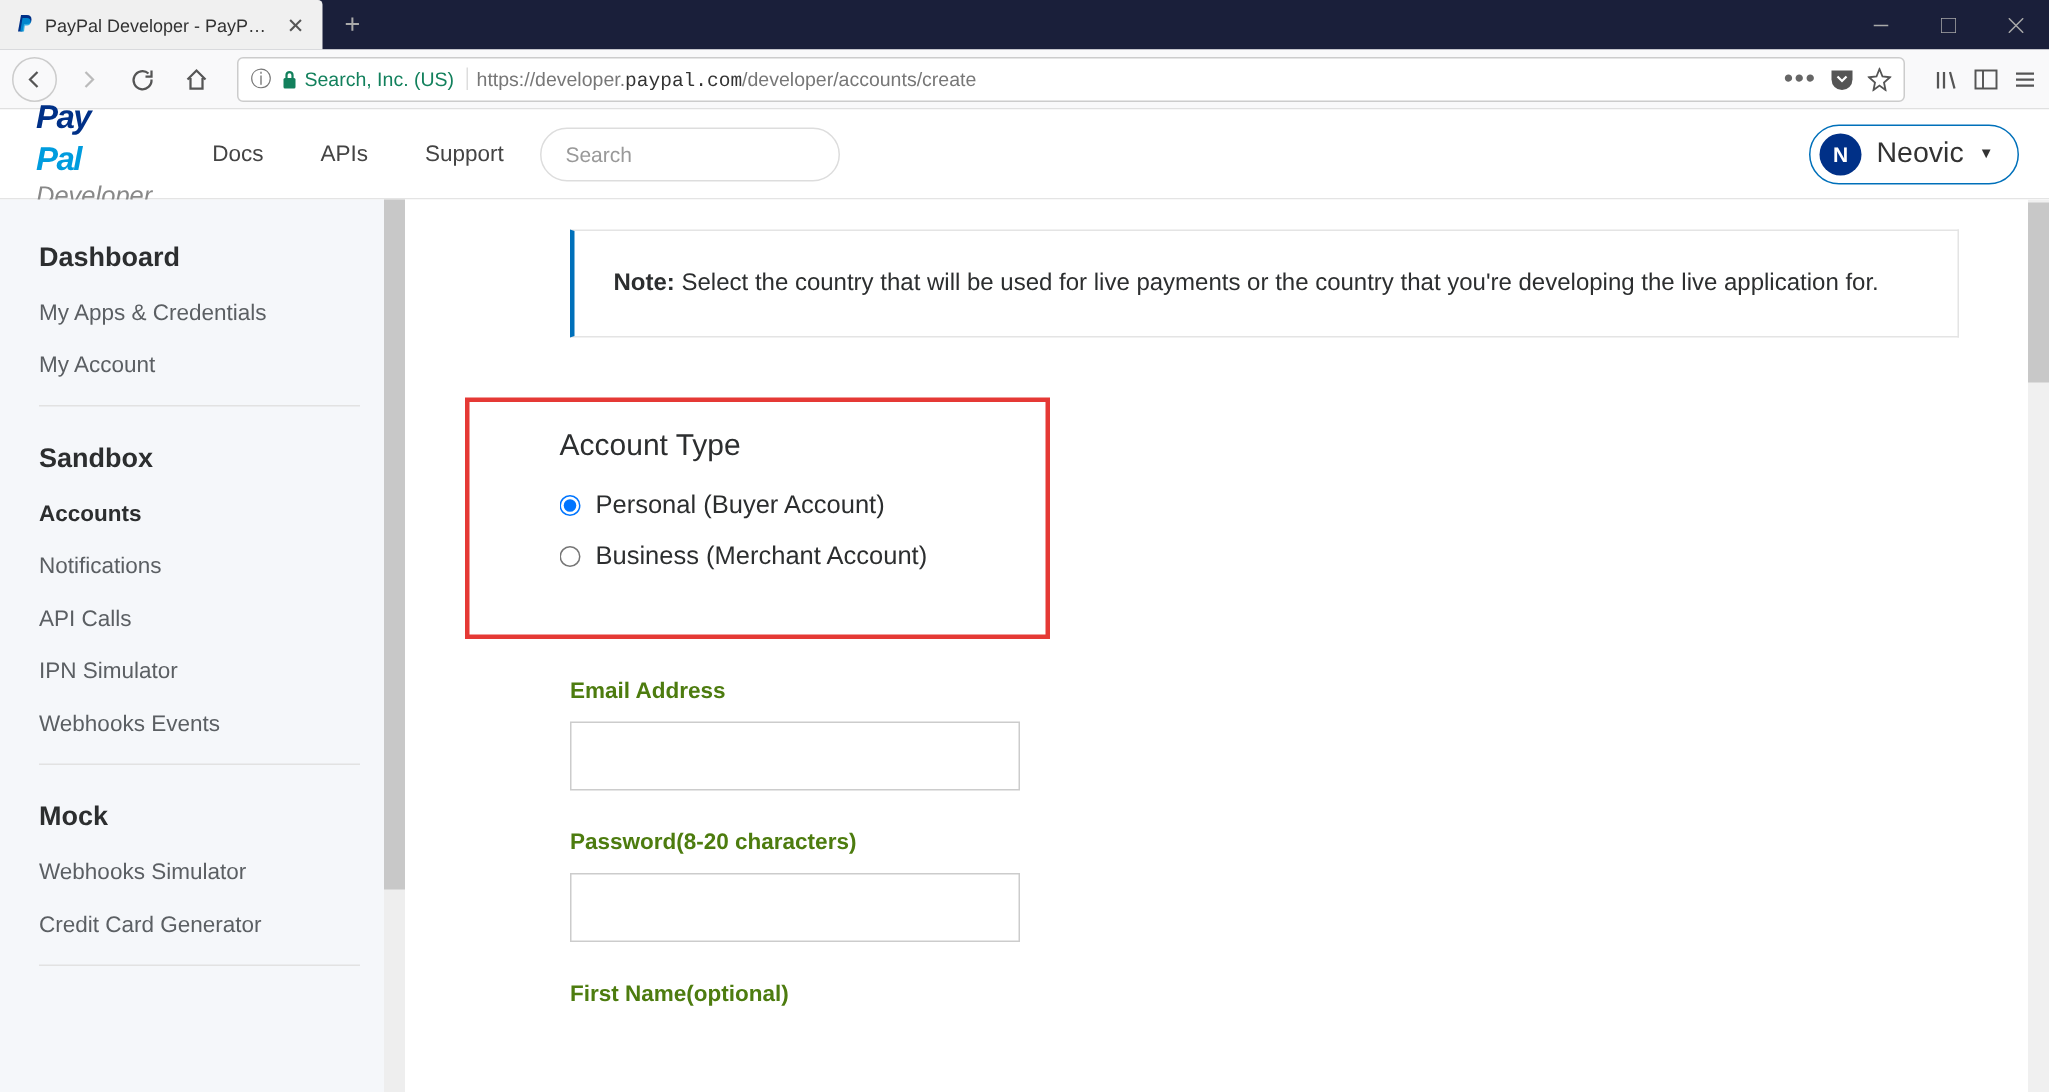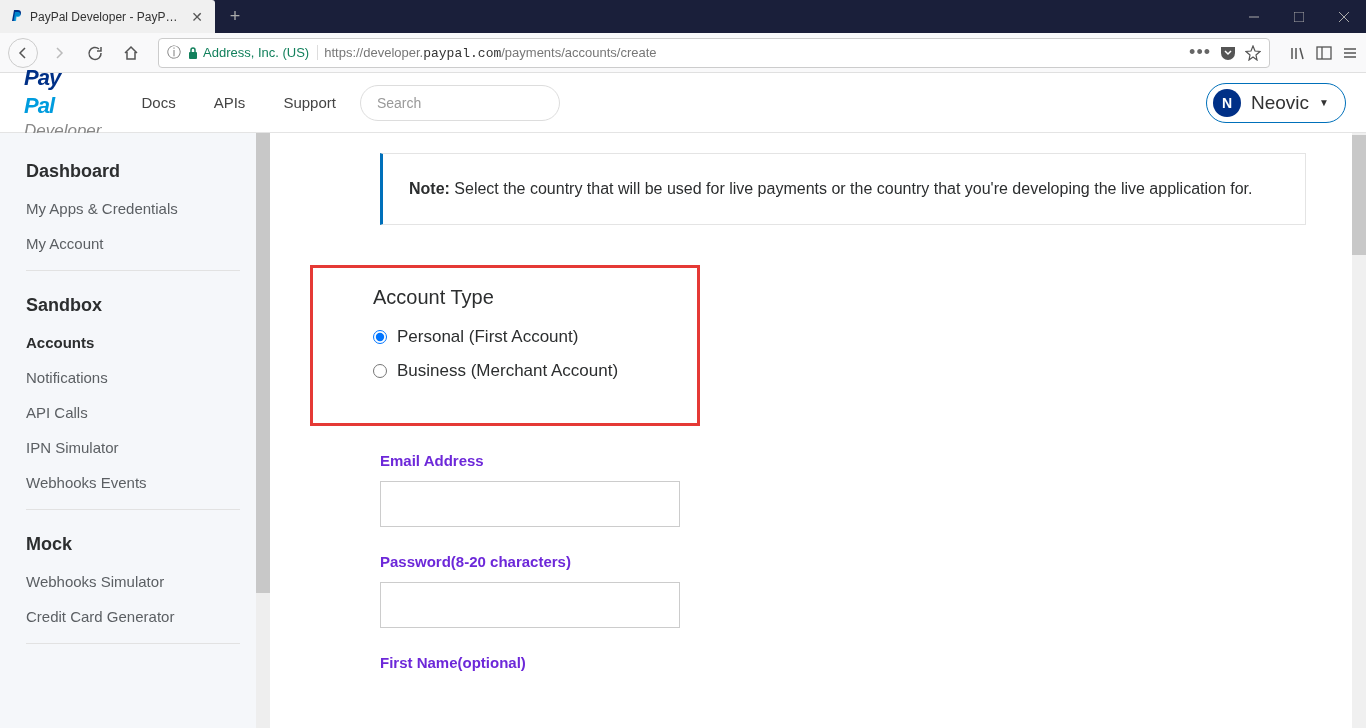--- a/index.html
+++ b/index.html
@@ -54,21 +54,21 @@
 .content-wrap { flex: 1; position: relative; overflow: hidden; background: #fff; }
 .content { padding: 20px 60px 0 110px; }
 .note-box { border: 1px solid #e4e4e4; border-left: 3px solid #0070ba; padding: 22px 26px; margin-bottom: 40px; font-size: 16px; line-height: 1.6; color: #2c2e2f; }
 .note-box strong { font-weight: 700; }
 
 .highlight-box { border: 3px solid #e53935; padding: 18px 60px 42px 60px; margin-left: -70px; width: 390px; margin-bottom: 24px; }
 .acct-title { font-size: 20px; font-weight: 400; margin-bottom: 18px; }
 .radio-row { display: flex; align-items: center; gap: 10px; font-size: 17px; margin-bottom: 14px; }
 .radio { width: 14px; height: 14px; }
 
-.form-label { font-size: 15px; font-weight: 700; color: #6d28d9; margin-bottom: 12px; margin-top: 26px; }
+.form-label { font-size: 15px; font-weight: 700; color: #4d7c0f; margin-bottom: 12px; margin-top: 26px; }
 .form-input { width: 300px; height: 46px; border: 1px solid #ccc; background: #fff; padding: 0 10px; font-size: 14px; }
 
 .content-scrollbar { position: absolute; right: 0; top: 0; width: 14px; height: 100%; background: #f0f0f0; }
 .content-thumb { background: #c8c8c8; width: 100%; height: 120px; margin-top: 2px; }
 
 svg { display: block; }
 </style>
 </head>
 <body>
 
@@ -126,24 +126,24 @@
         <path d="M2 8 L8 2 L14 8 M4 7v7h8V7" fill="none" stroke="#555" stroke-width="1.5"></path>
       </svg>
     </div>
   <div class="url-bar">
     <span style="color:#777;">ⓘ</span>
     <span class="url-identity">
       <svg width="12" height="14">
           <rect x="2" y="6" width="8" height="7" rx="1" fill="#12805c"></rect>
           <path d="M4 6V4a2 2 0 0 1 4 0v2" fill="none" stroke="#12805c" stroke-width="1.5"></path>
         </svg>
-      <span>Address, Inc. (US)</span>
+      <span>Search, Inc. (US)</span>
     </span>
     <span class="url-text">
-      <span>https://developer.</span><span class="host">paypal.com</span><span>/payments/accounts/create</span>
+      <span>https://developer.</span><span class="host">paypal.com</span><span>/developer/accounts/create</span>
     </span>
     <div class="url-actions">
       <span style="font-size:18px;letter-spacing:1px;">•••</span>
       <span>
           <svg width="18" height="18">
             <path d="M2 3h14v6a7 7 0 0 1-14 0V3z" fill="#555"></path>
             <path d="M6 7l3 3 3-3" fill="none" stroke="#fff" stroke-width="1.5"></path>
           </svg>
         </span>
       <span>
@@ -226,21 +226,21 @@
   <div class="content-wrap">
     <div class="content">
       <div class="note-box">
         <strong>Note:</strong><span> Select the country that will be used for live payments or the country that you're developing the live application for.</span>
       </div>
 
       <div class="highlight-box">
         <div class="acct-title">Account Type</div>
         <label class="radio-row">
           <input type="radio" class="radio" name="acct" checked="" style="">
-          <span>Personal (First Account)</span>
+          <span>Personal (Buyer Account)</span>
         </label>
         <label class="radio-row" style="margin-bottom:0;">
           <input type="radio" class="radio" name="acct" style="">
           <span>Business (Merchant Account)</span>
         </label>
       </div>
 
       <div class="form-label">Email Address</div>
       <input class="form-input" style="">
 

